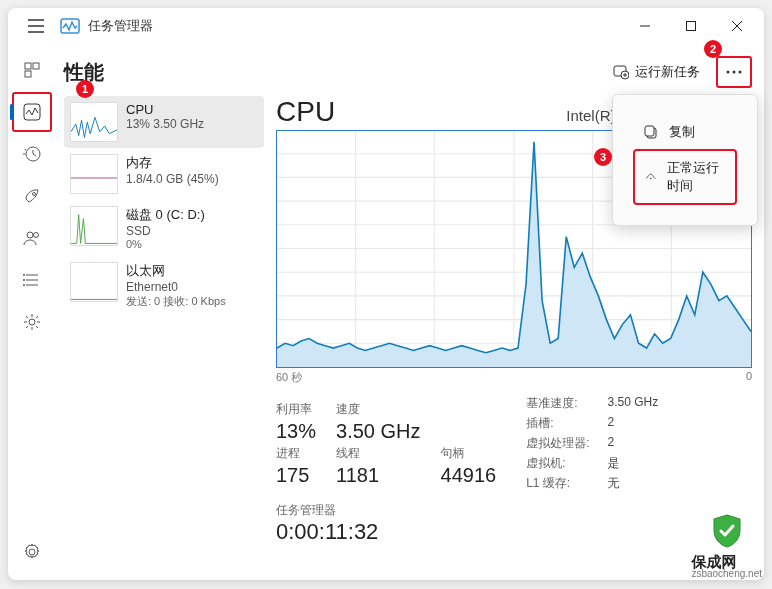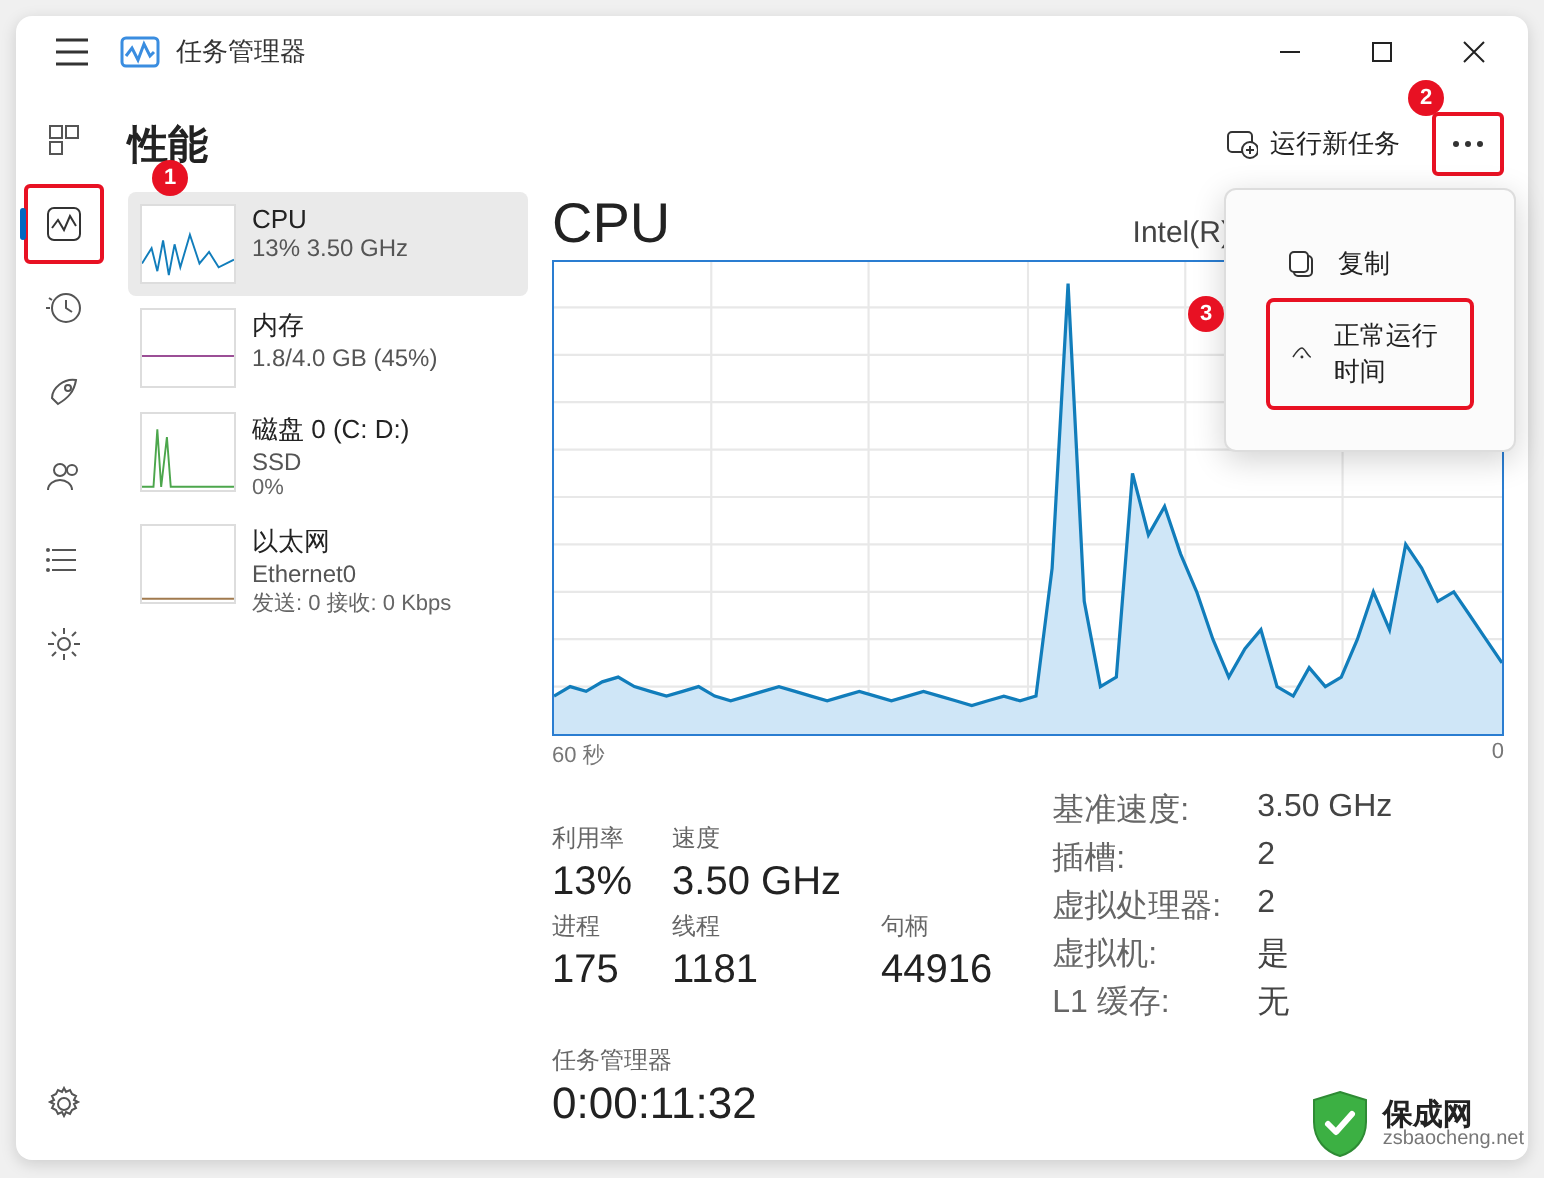--- a/index.html
+++ b/index.html
@@ -39,28 +39,28 @@
   .axislabel { font-size:11px; color:#777; margin-top:2px; }
   .chart { flex:0 0 220px; border:1px solid #2a7dd1; border-top:none; position:relative; margin-top:2px; }
   .chart .topline { position:absolute; top:0; left:0; right:0; height:1px; background:#2a7dd1; }
   .chart svg { width:100%; height:100%; display:block; }
   .chartfoot { display:flex; font-size:11px; color:#777; margin-top:2px; }
   .chartfoot .r { margin-left:auto; }
   .stats { display:flex; margin-top:10px; gap:30px;align-items:center; }
   .statgrid { display:grid; grid-template-columns:auto auto auto; column-gap:20px; row-gap:2px; }
   .statgrid .h { font-size:12px; color:#666; }
   .statgrid .v { font-size:20px; color:#222; }
-  .kvgrid { display:grid; grid-template-columns:auto auto; column-gap:18px; font-size:16px; color:#444; row-gap:3px; }
+  .kvgrid { display:grid; grid-template-columns:auto auto; column-gap:18px; font-size:12px; color:#444; row-gap:3px; }
   .kvgrid .k { color:#666; }
   .uptime-l { font-size:12px; color:#666; margin-top:10px; }
   .uptime-v { font-size:22px; color:#222; }
   .menu { position:absolute; top:94px; right:14px; width:146px; background:#fbfbfb; border:1px solid #ddd; border-radius:6px; box-shadow:0 4px 16px rgba(0,0,0,0.18); padding:20px; }
   .menuitem { display:flex; align-items:center; gap:10px; padding:8px 10px; font-size:13px; color:#222; border-radius:4px; }
   .callout { position:absolute; width:18px; height:18px; background:#e81123; border-radius:50%; color:#fff; font-size:11px; font-weight:600; display:flex; align-items:center; justify-content:center; }
-  .watermark { position:absolute; right:10px; bottom:10px; display:flex; align-items:center; gap:6px; }
+  .watermark { position:absolute; right:10px; bottom:10px; display:flex; align-items:center; gap:6px;flex-direction:column; }
   .watermark .shield { width:30px; height:34px; }
   .watermark .txt { display:flex; flex-direction:column; line-height:1; }
   .watermark .cn { font-size:15px; font-weight:700; color:#222; }
   .watermark .url { font-size:10px; color:#777; }
   svg { display:block; }
 </style>
 </head>
 <body>
 
 <div class="window">

